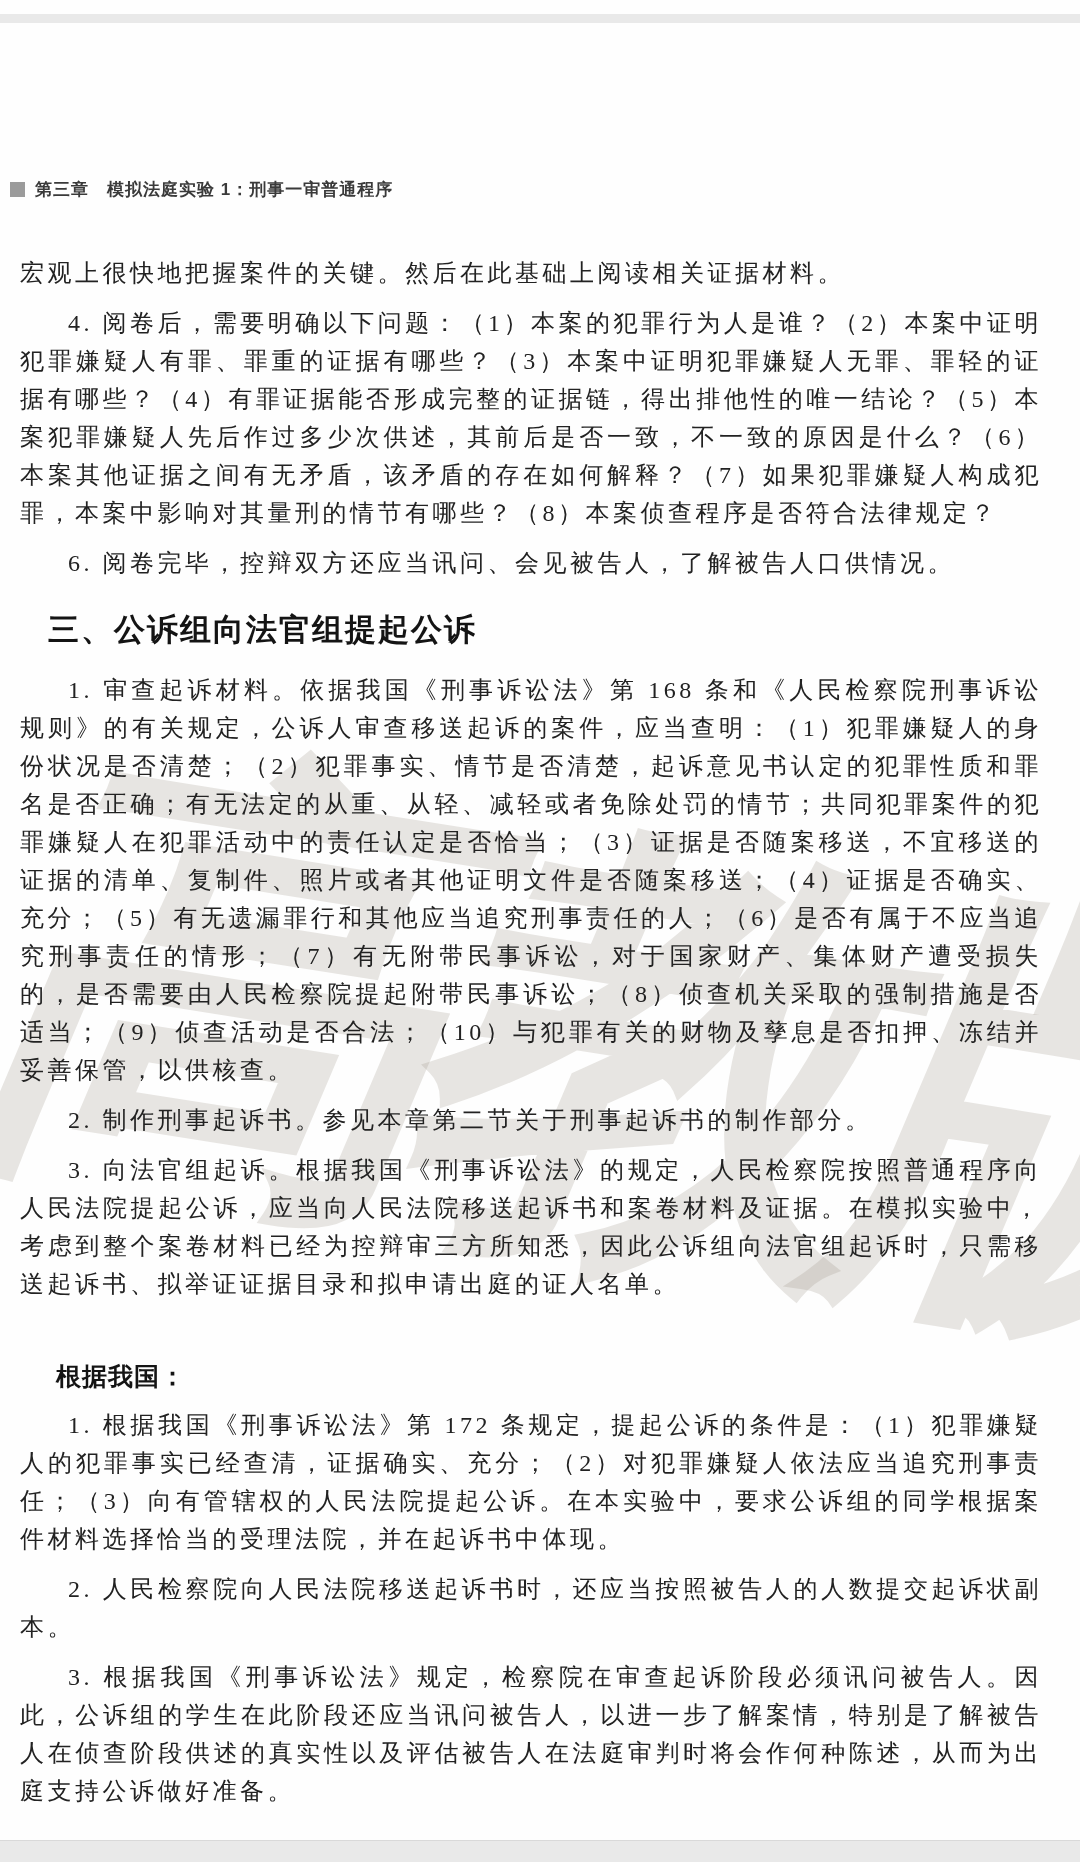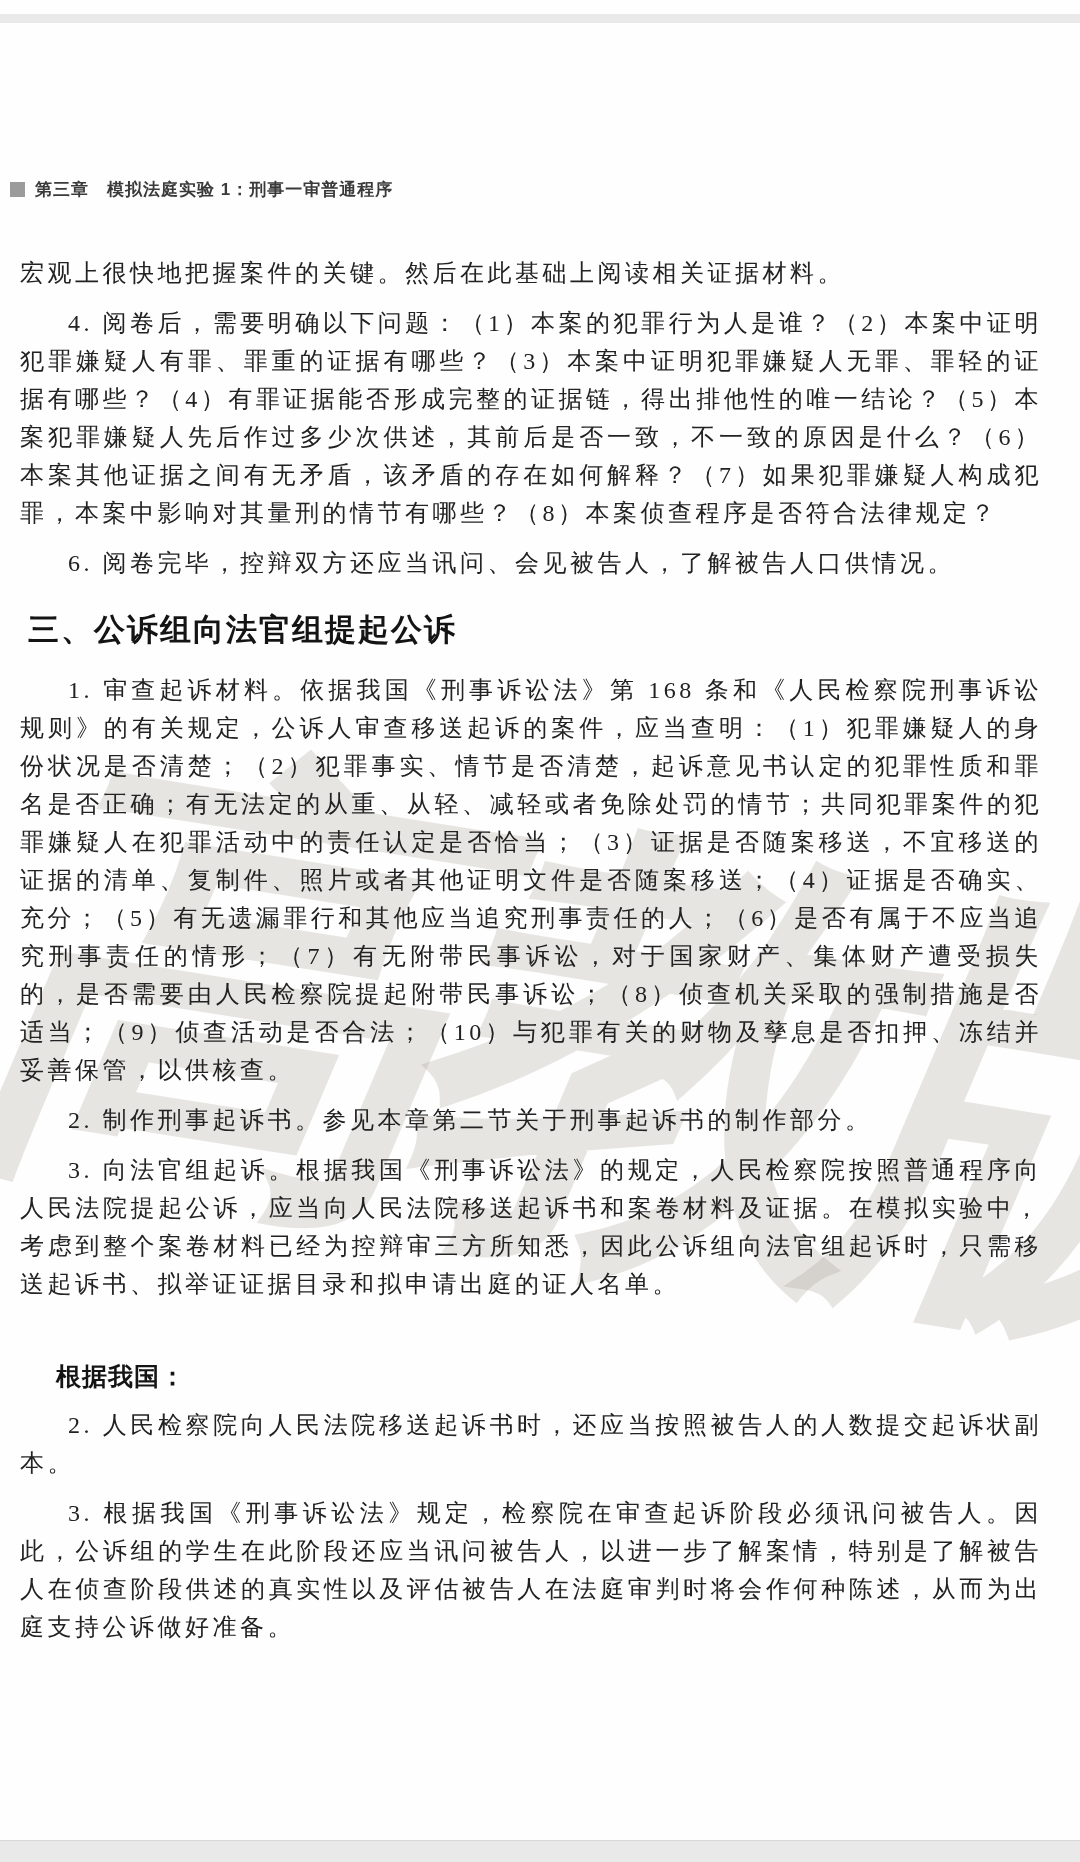--- a/index.html
+++ b/index.html
@@ -75,21 +75,21 @@
     margin: 12px;
     font-size: 24px;
     line-height: 38px;
     letter-spacing: 3.5px;
     text-indent: 2em;
     color: #222222;
   }
   .para.no-indent { text-indent: 0; }
 
   .section-heading {
-    margin: 26px 0 20px 20px;
+    margin: 26px 0 20px 40px;
     font-family: "Liberation Sans", "DejaVu Sans", sans-serif;
     font-weight: bold;
     font-size: 31px;
     line-height: 1.4;
     letter-spacing: 2px;
     color: #141414;
     text-indent: 0;
     text-align: left;
   }
   .sub-heading {
@@ -119,18 +119,19 @@
 
   <main class="content">
     <p class="para no-indent">宏观上很快地把握案件的关键。然后在此基础上阅读相关证据材料。</p>
     <p class="para">4. 阅卷后，需要明确以下问题：（1）本案的犯罪行为人是谁？（2）本案中证明犯罪嫌疑人有罪、罪重的证据有哪些？（3）本案中证明犯罪嫌疑人无罪、罪轻的证据有哪些？（4）有罪证据能否形成完整的证据链，得出排他性的唯一结论？（5）本案犯罪嫌疑人先后作过多少次供述，其前后是否一致，不一致的原因是什么？（6）本案其他证据之间有无矛盾，该矛盾的存在如何解释？（7）如果犯罪嫌疑人构成犯罪，本案中影响对其量刑的情节有哪些？（8）本案侦查程序是否符合法律规定？</p>
     <p class="para">6. 阅卷完毕，控辩双方还应当讯问、会见被告人，了解被告人口供情况。</p>
     <h2 class="section-heading">三、公诉组向法官组提起公诉</h2>
     <p class="para">1. 审查起诉材料。依据我国《刑事诉讼法》第 168 条和《人民检察院刑事诉讼规则》的有关规定，公诉人审查移送起诉的案件，应当查明：（1）犯罪嫌疑人的身份状况是否清楚；（2）犯罪事实、情节是否清楚，起诉意见书认定的犯罪性质和罪名是否正确；有无法定的从重、从轻、减轻或者免除处罚的情节；共同犯罪案件的犯罪嫌疑人在犯罪活动中的责任认定是否恰当；（3）证据是否随案移送，不宜移送的证据的清单、复制件、照片或者其他证明文件是否随案移送；（4）证据是否确实、充分；（5）有无遗漏罪行和其他应当追究刑事责任的人；（6）是否有属于不应当追究刑事责任的情形；（7）有无附带民事诉讼，对于国家财产、集体财产遭受损失的，是否需要由人民检察院提起附带民事诉讼；（8）侦查机关采取的强制措施是否适当；（9）侦查活动是否合法；（10）与犯罪有关的财物及孳息是否扣押、冻结并妥善保管，以供核查。</p>
     <p class="para">2. 制作刑事起诉书。参见本章第二节关于刑事起诉书的制作部分。</p>
     <p class="para">3. 向法官组起诉。根据我国《刑事诉讼法》的规定，人民检察院按照普通程序向人民法院提起公诉，应当向人民法院移送起诉书和案卷材料及证据。在模拟实验中，考虑到整个案卷材料已经为控辩审三方所知悉，因此公诉组向法官组起诉时，只需移送起诉书、拟举证证据目录和拟申请出庭的证人名单。</p>
     <h3 class="sub-heading">根据我国：</h3>
+    <p class="para">1. 根据我国《刑事诉讼法》第 172 条规定，提起公诉的条件是：（1）犯罪嫌疑人的犯罪事实已经查清，证据确实、充分；（2）对犯罪嫌疑人依法应当追究刑事责任；（3）向有管辖权的人民法院提起公诉。在本实验中，要求公诉组的同学根据案件材料选择恰当的受理法院，并在起诉书中体现。</p>
     <p class="para">2. 人民检察院向人民法院移送起诉书时，还应当按照被告人的人数提交起诉状副本。</p>
     <p class="para">3. 根据我国《刑事诉讼法》规定，检察院在审查起诉阶段必须讯问被告人。因此，公诉组的学生在此阶段还应当讯问被告人，以进一步了解案情，特别是了解被告人在侦查阶段供述的真实性以及评估被告人在法庭审判时将会作何种陈述，从而为出庭支持公诉做好准备。</p>
   </main>
 
   <div class="scan-strip bottom"></div>
 </div>
 
 </body></html>

